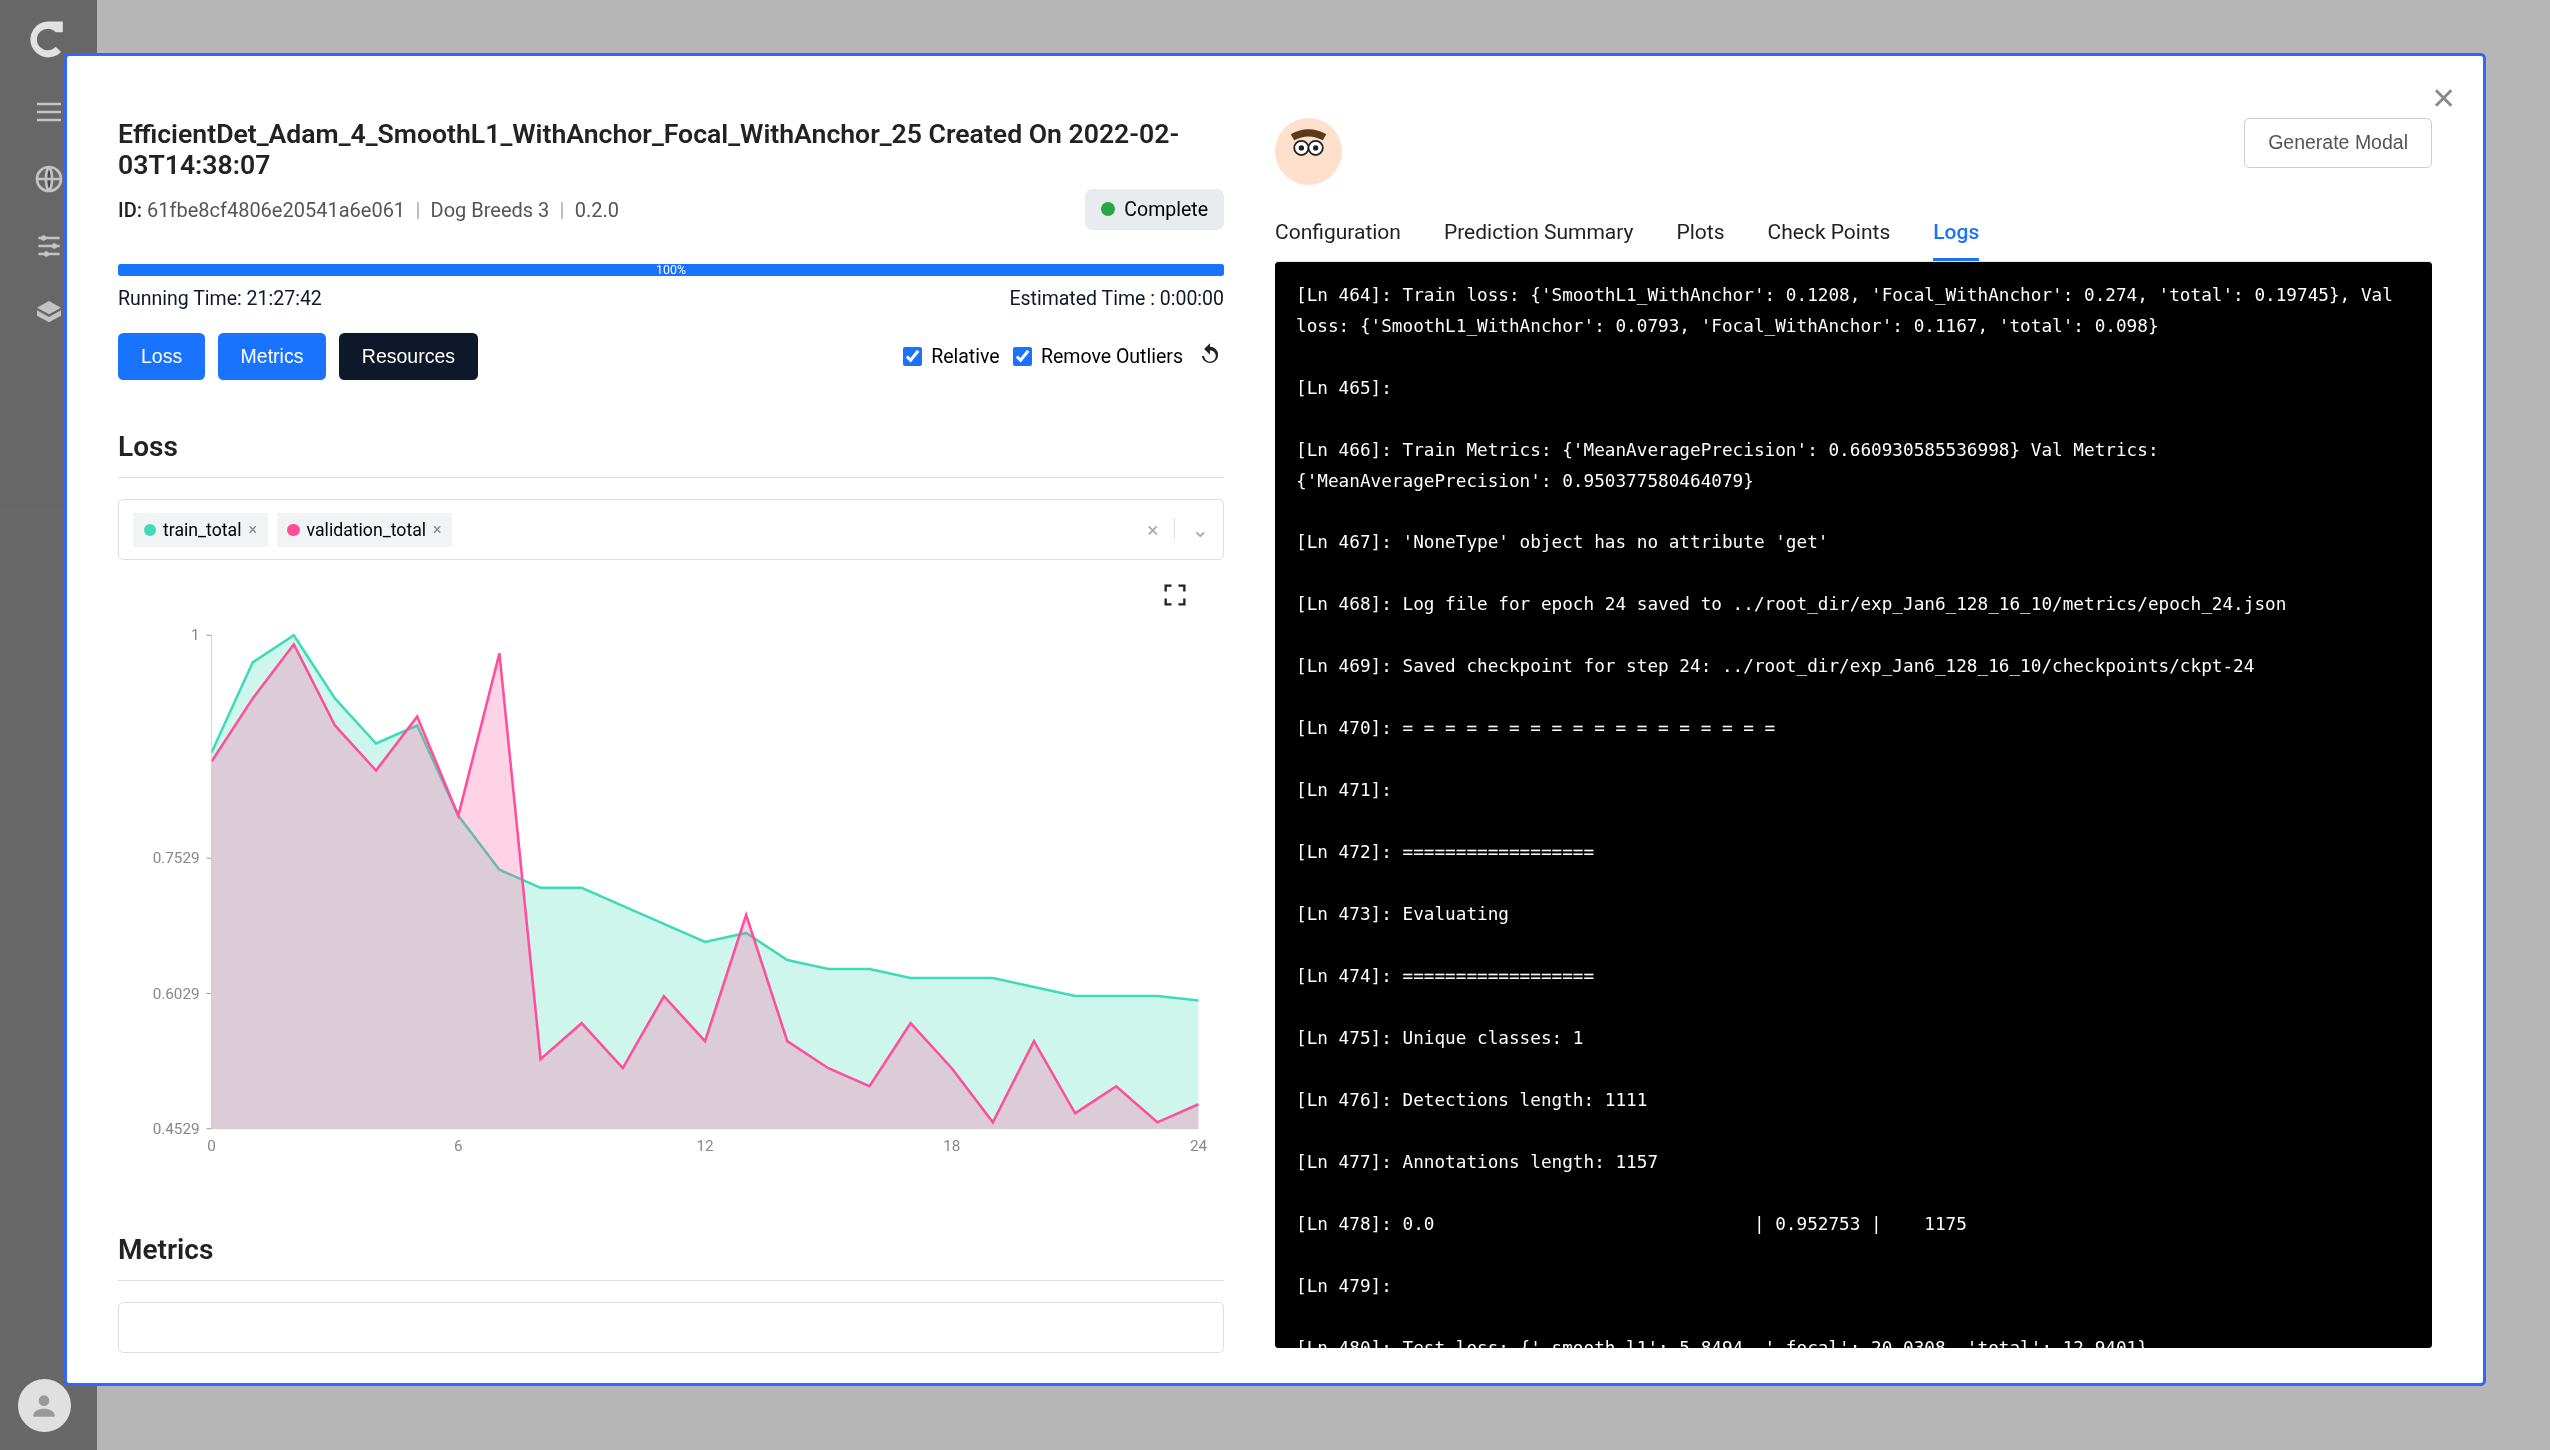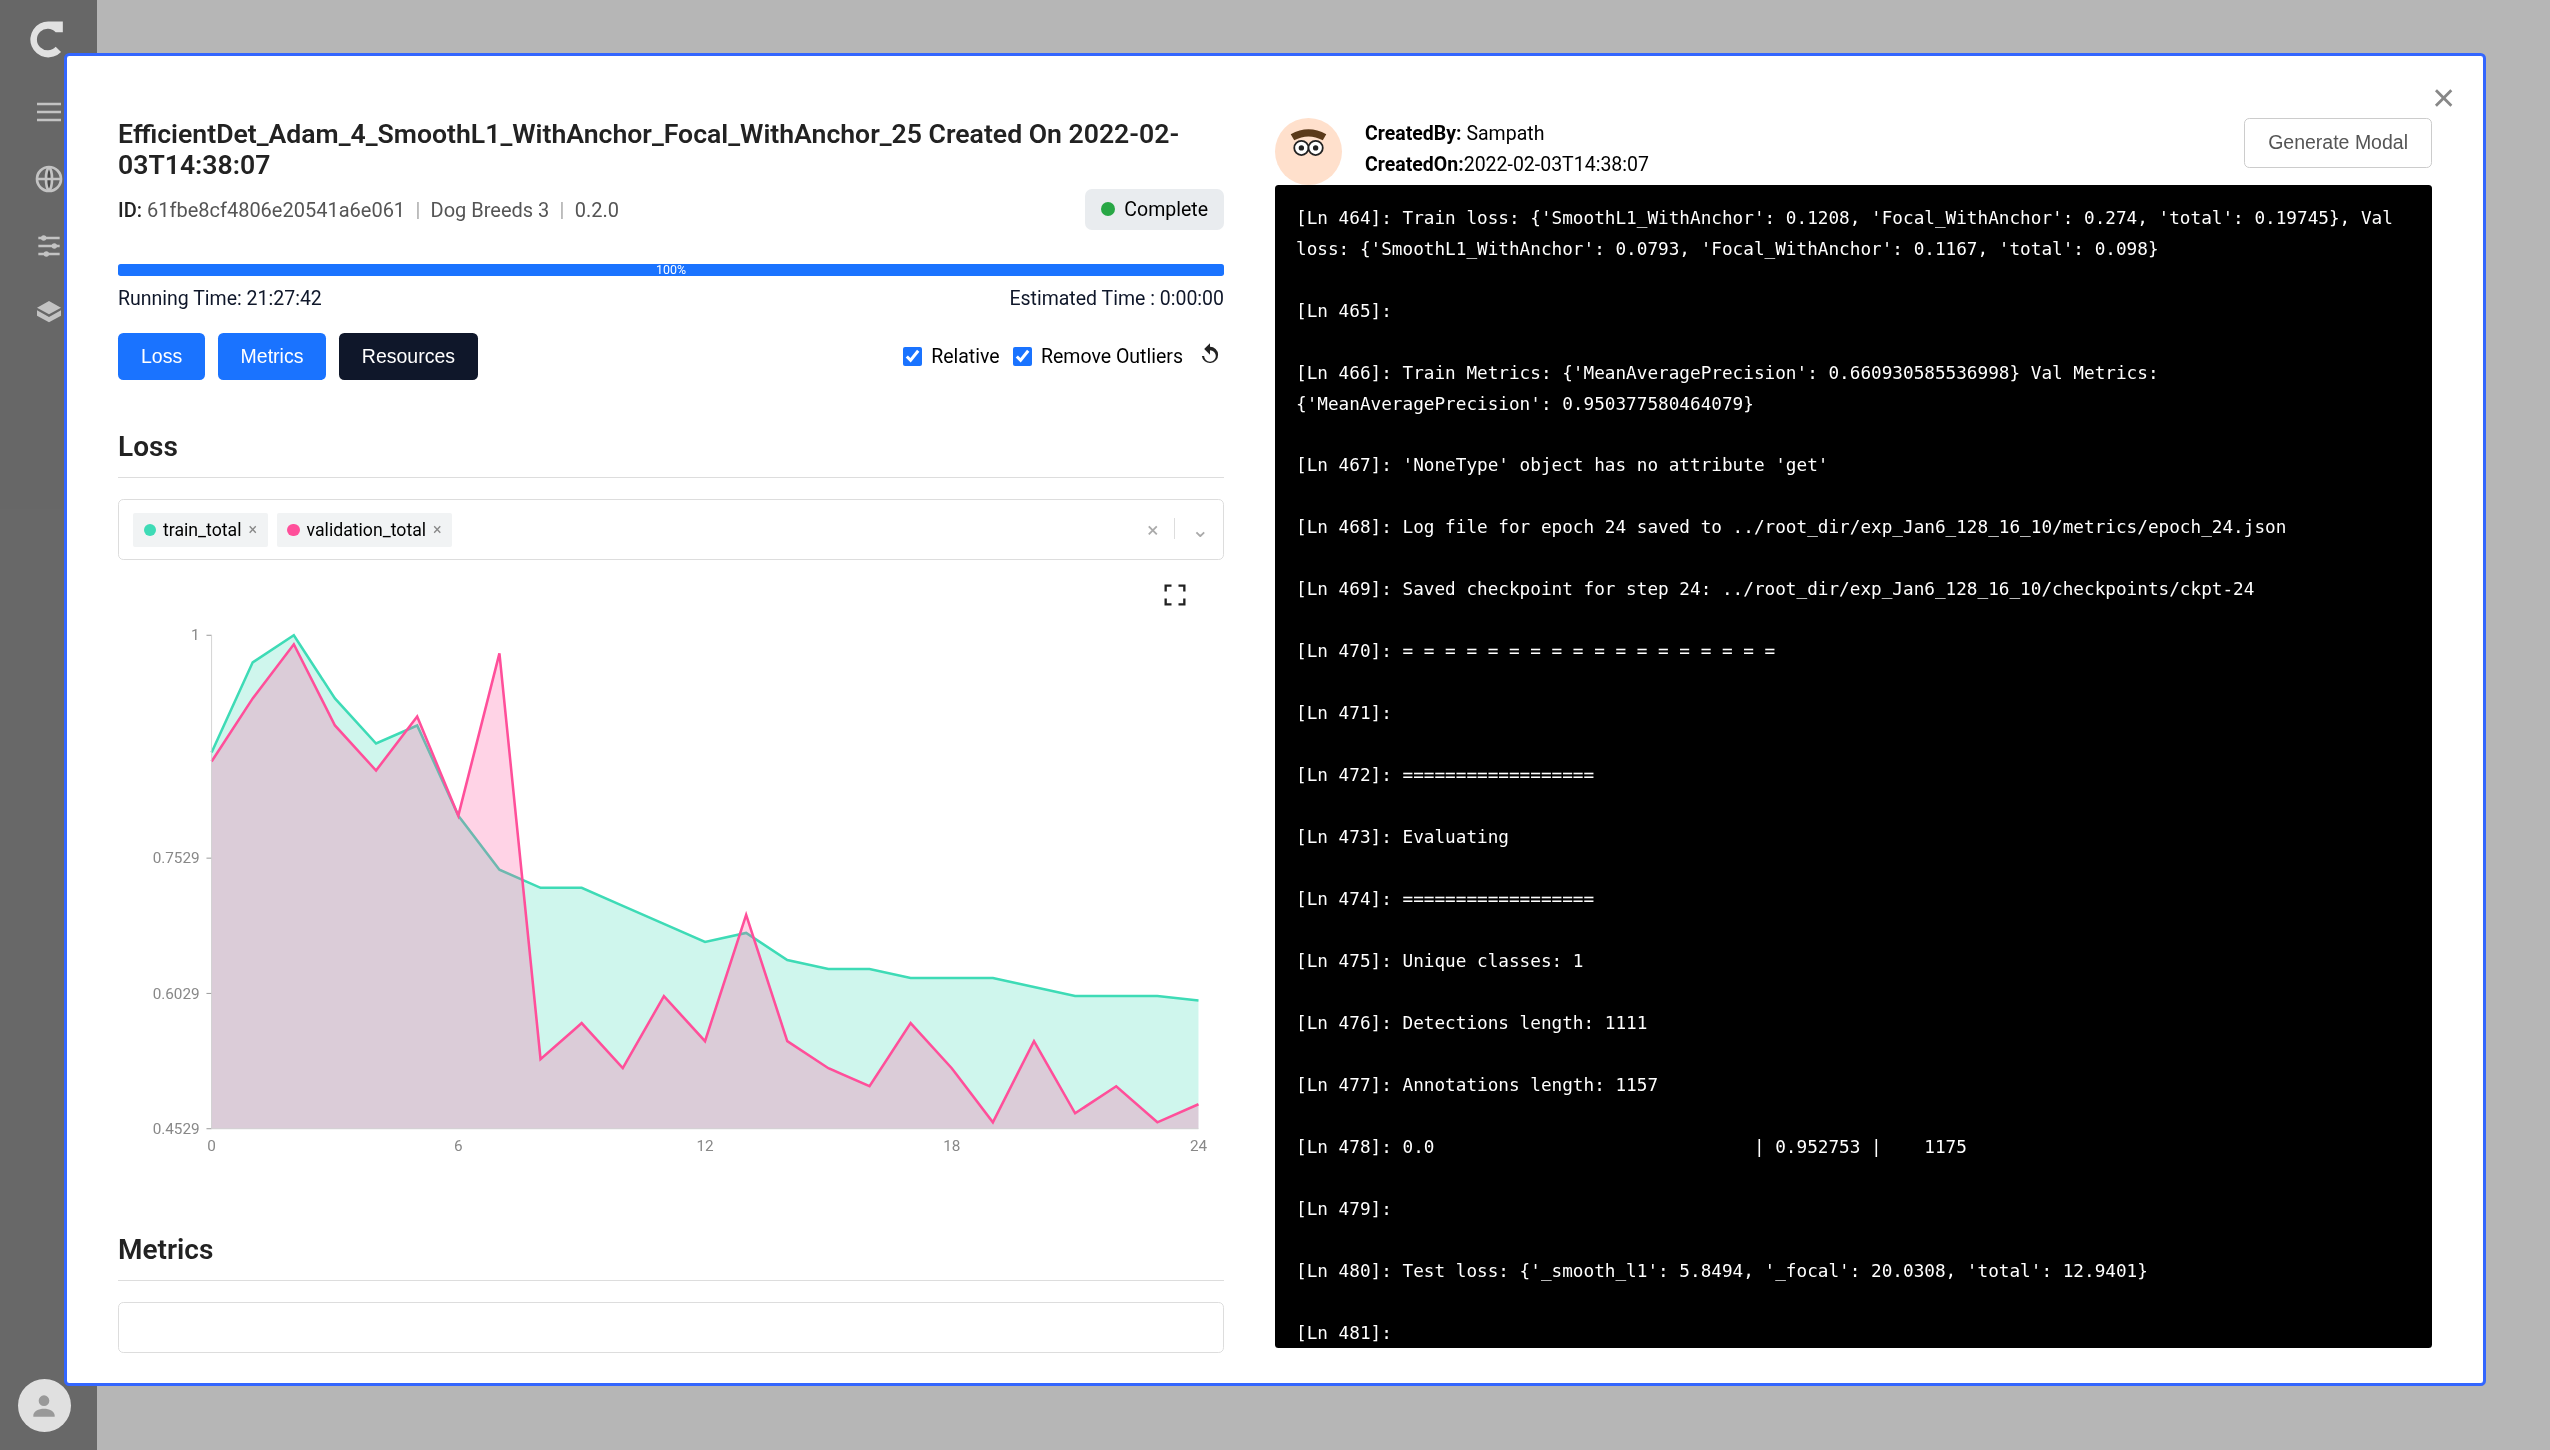--- a/index.html
+++ b/index.html
@@ -189,27 +189,30 @@
       <div class="avatar-img">
         <svg viewBox="0 0 64 64" width="57" height="57">
             <circle cx="32" cy="32" r="30" fill="#ffe0cc"></circle>
             <circle cx="24" cy="28" r="8" fill="#fff" stroke="#222" stroke-width="2"></circle>
             <circle cx="40" cy="28" r="8" fill="#fff" stroke="#222" stroke-width="2"></circle>
             <circle cx="24" cy="28" r="3" fill="#222"></circle>
             <circle cx="40" cy="28" r="3" fill="#222"></circle>
             <path d="M14 16 Q32 6 50 16" stroke="#5b3a1a" stroke-width="8" fill="none"></path>
           </svg>
       </div>
-      <div class="meta-block">
-        <div><span class="label">CreatedBy:</span> <span>Sampath</span></div>
-        <div><span class="label">CreatedOn:</span><span>2022-02-03T14:38:07</span></div>
-      </div>
       <button class="gen-btn">Generate Modal</button>
     </div>
 
+    <div class="right-tabs">
+      <div class="right-tab">Configuration</div>
+      <div class="right-tab">Prediction Summary</div>
+      <div class="right-tab">Plots</div>
+      <div class="right-tab">Check Points</div>
+      <div class="right-tab active">Logs</div>
+    </div>
 
     <div class="log-box" id="log-box" style="white-space: pre-wrap;">[Ln 464]: Train loss: {'SmoothL1_WithAnchor': 0.1208, 'Focal_WithAnchor': 0.274, 'total': 0.19745}, Val loss: {'SmoothL1_WithAnchor': 0.0793, 'Focal_WithAnchor': 0.1167, 'total': 0.098}
 
 [Ln 465]:
 
 [Ln 466]: Train Metrics: {'MeanAveragePrecision': 0.660930585536998} Val Metrics: {'MeanAveragePrecision': 0.950377580464079}
 
 [Ln 467]: 'NoneType' object has no attribute 'get'
 
 [Ln 468]: Log file for epoch 24 saved to ../root_dir/exp_Jan6_128_16_10/metrics/epoch_24.json

